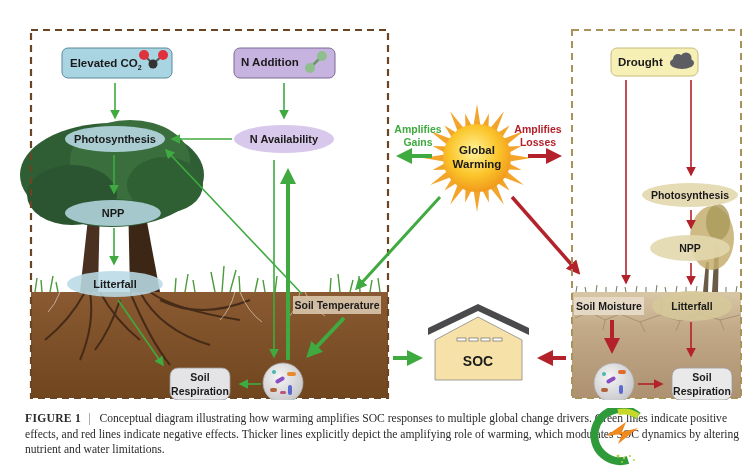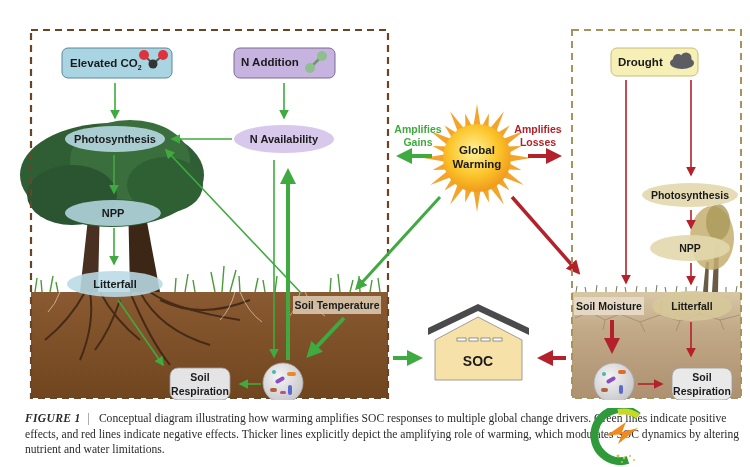--- a/index.html
+++ b/index.html
@@ -3,21 +3,21 @@
 <meta charset="utf-8">
 <style>
   html, body { margin: 0; padding: 0; background: #ffffff; }
   body { width: 750px; height: 467px; position: relative; overflow: hidden; font-family: "Liberation Sans", sans-serif; }
   #figure { position: absolute; left: 0; top: 0; width: 750px; height: 400px; }
   .lbl { font-family: "Liberation Sans", sans-serif; font-weight: bold; fill: #1a1a1a; }
   .caption {
     position: absolute; left: 25px; top: 411px; width: 720px;
     font-family: "Liberation Serif", serif; font-size: 11.6px; line-height: 15.5px; color: #2b2b2b;
   }
-  .caption .fig { font-weight: bold; letter-spacing: 0.3px; font-style: italic; }
+  .caption .fig { font-weight: bold; letter-spacing: 0.3px; }
   .caption .sep { color: #777; margin: 0 9px 0 7px; }
   #logo { position: absolute; left: 588px; top: 408px; width: 62px; height: 58px; }
 </style>
 </head>
 <body>
 
 <svg id="figure" viewBox="0 0 750 400" xmlns="http://www.w3.org/2000/svg">
   <defs>
     <marker id="mg" markerWidth="6" markerHeight="6" refX="5" refY="3" orient="auto" markerUnits="strokeWidth">
         <path d="M0,0 L6,3 L0,6 z" fill="#3faa3f"></path>

